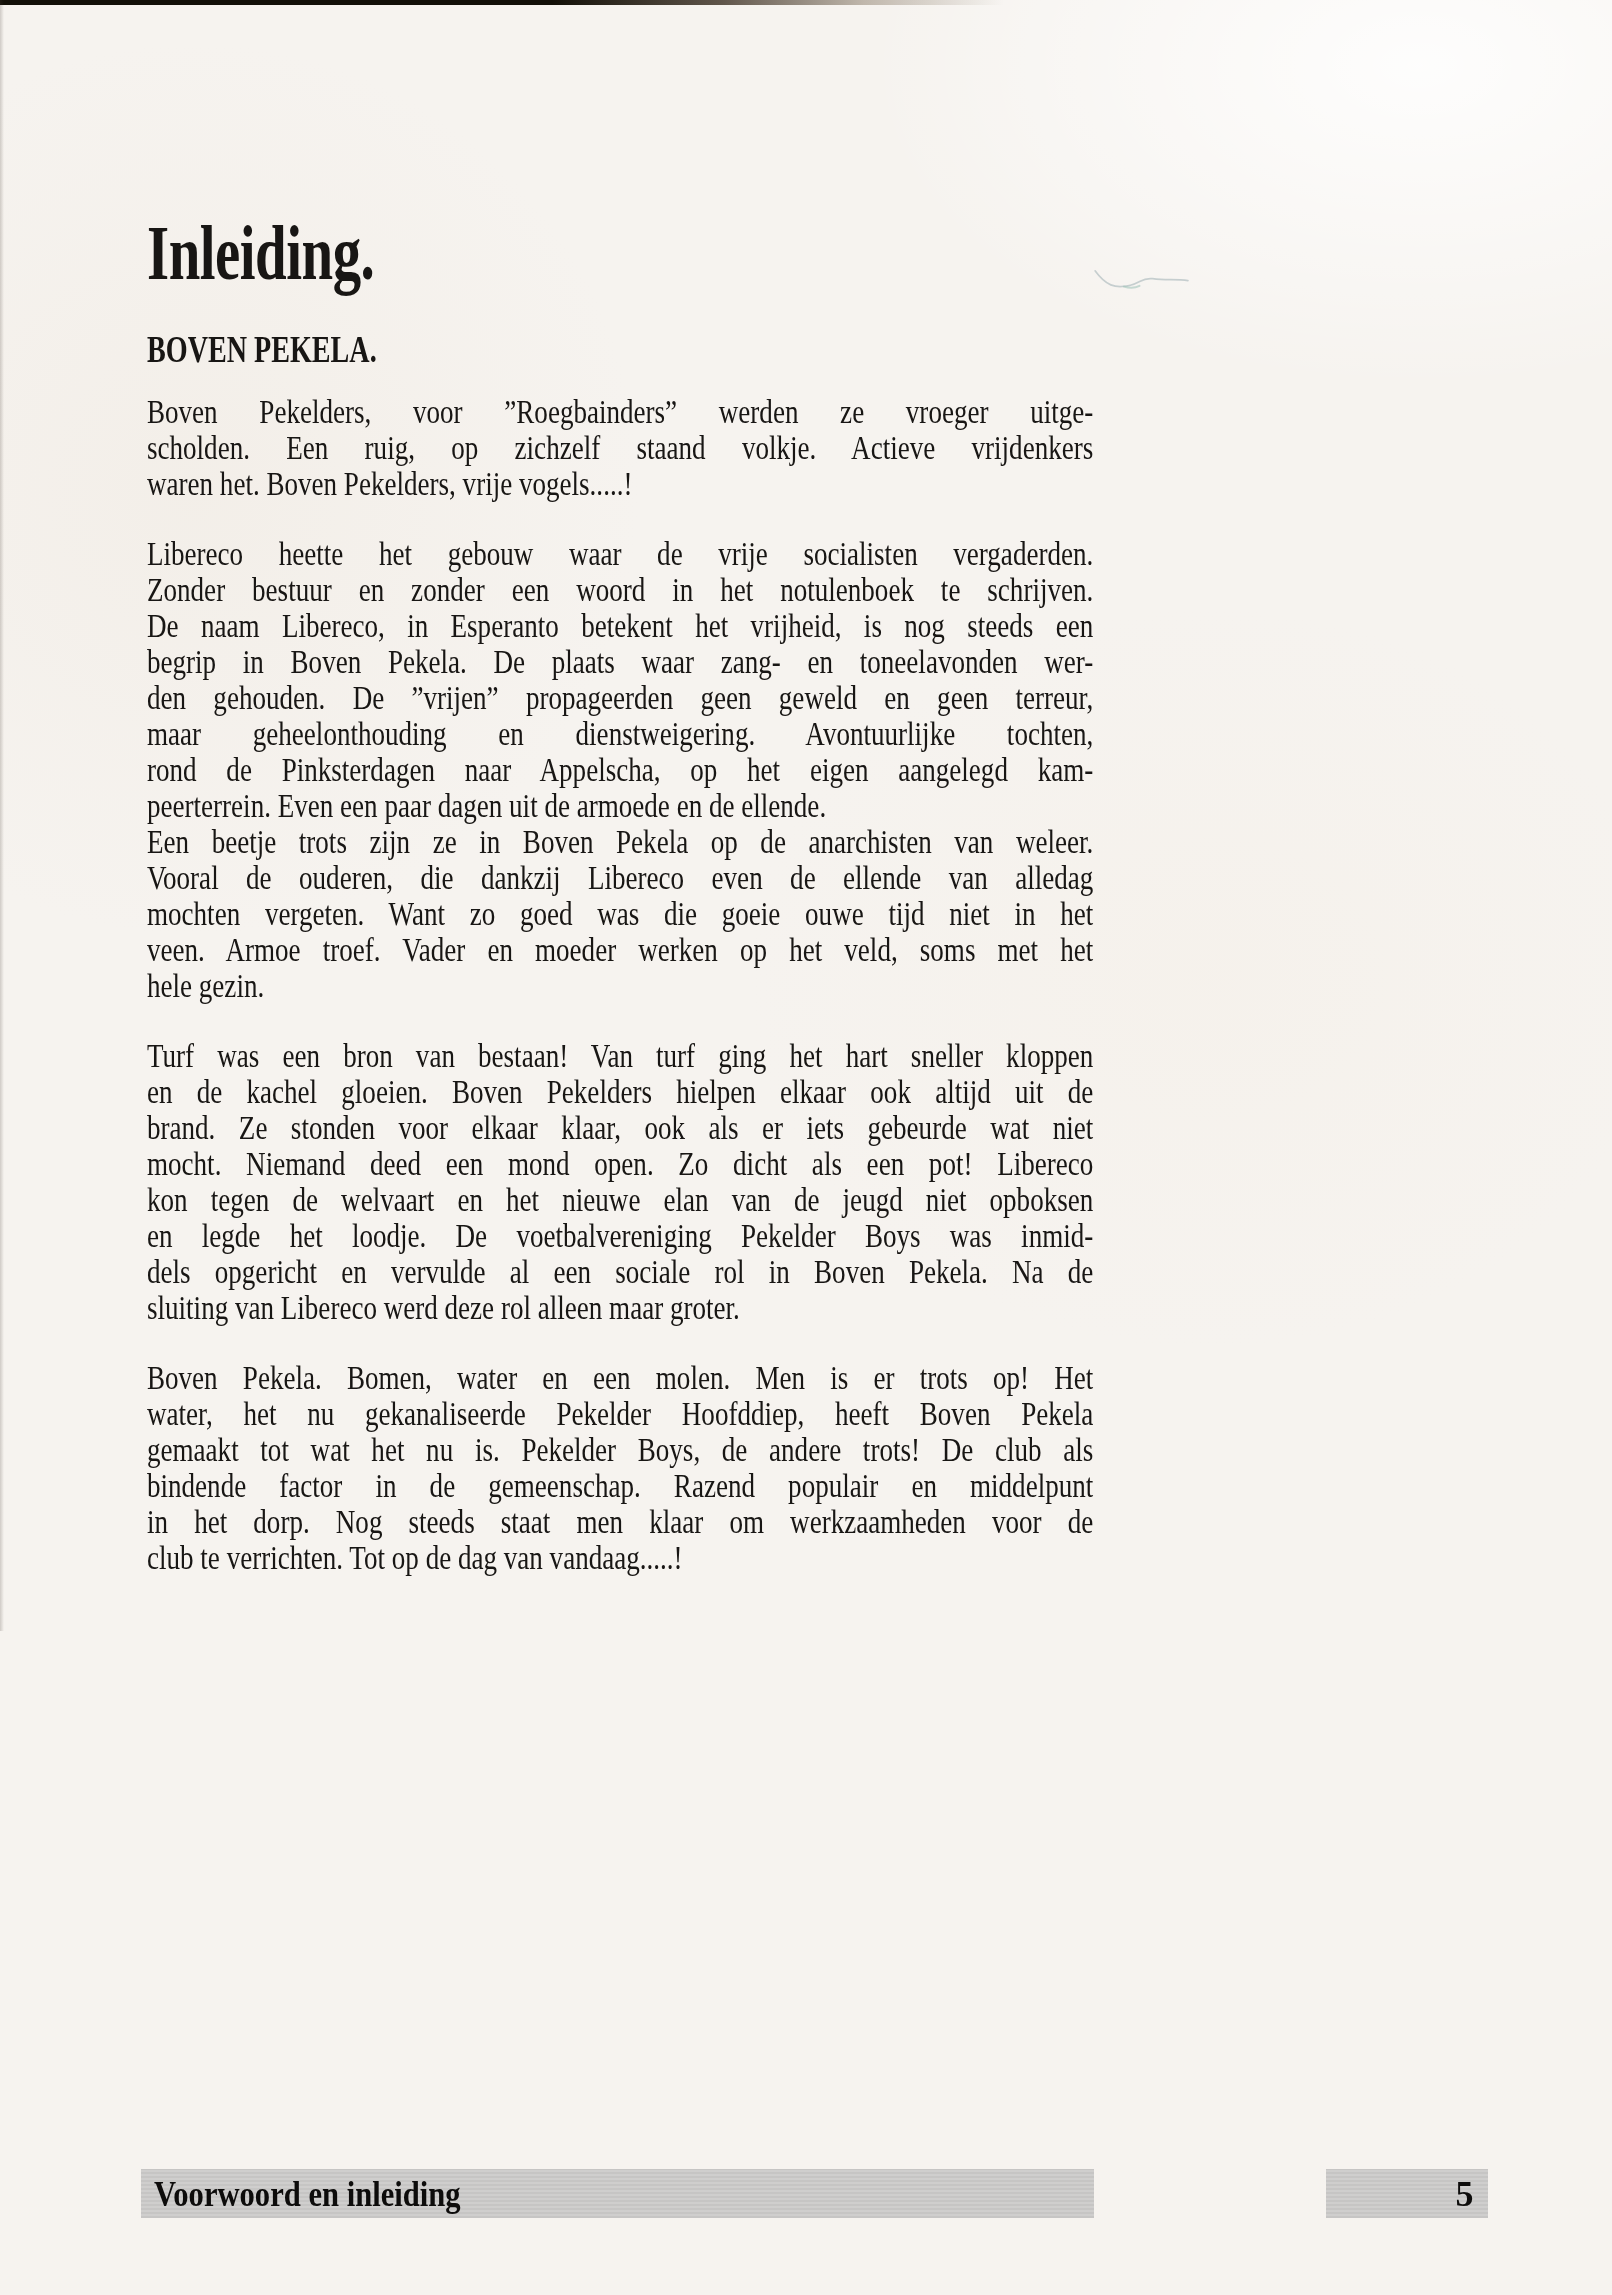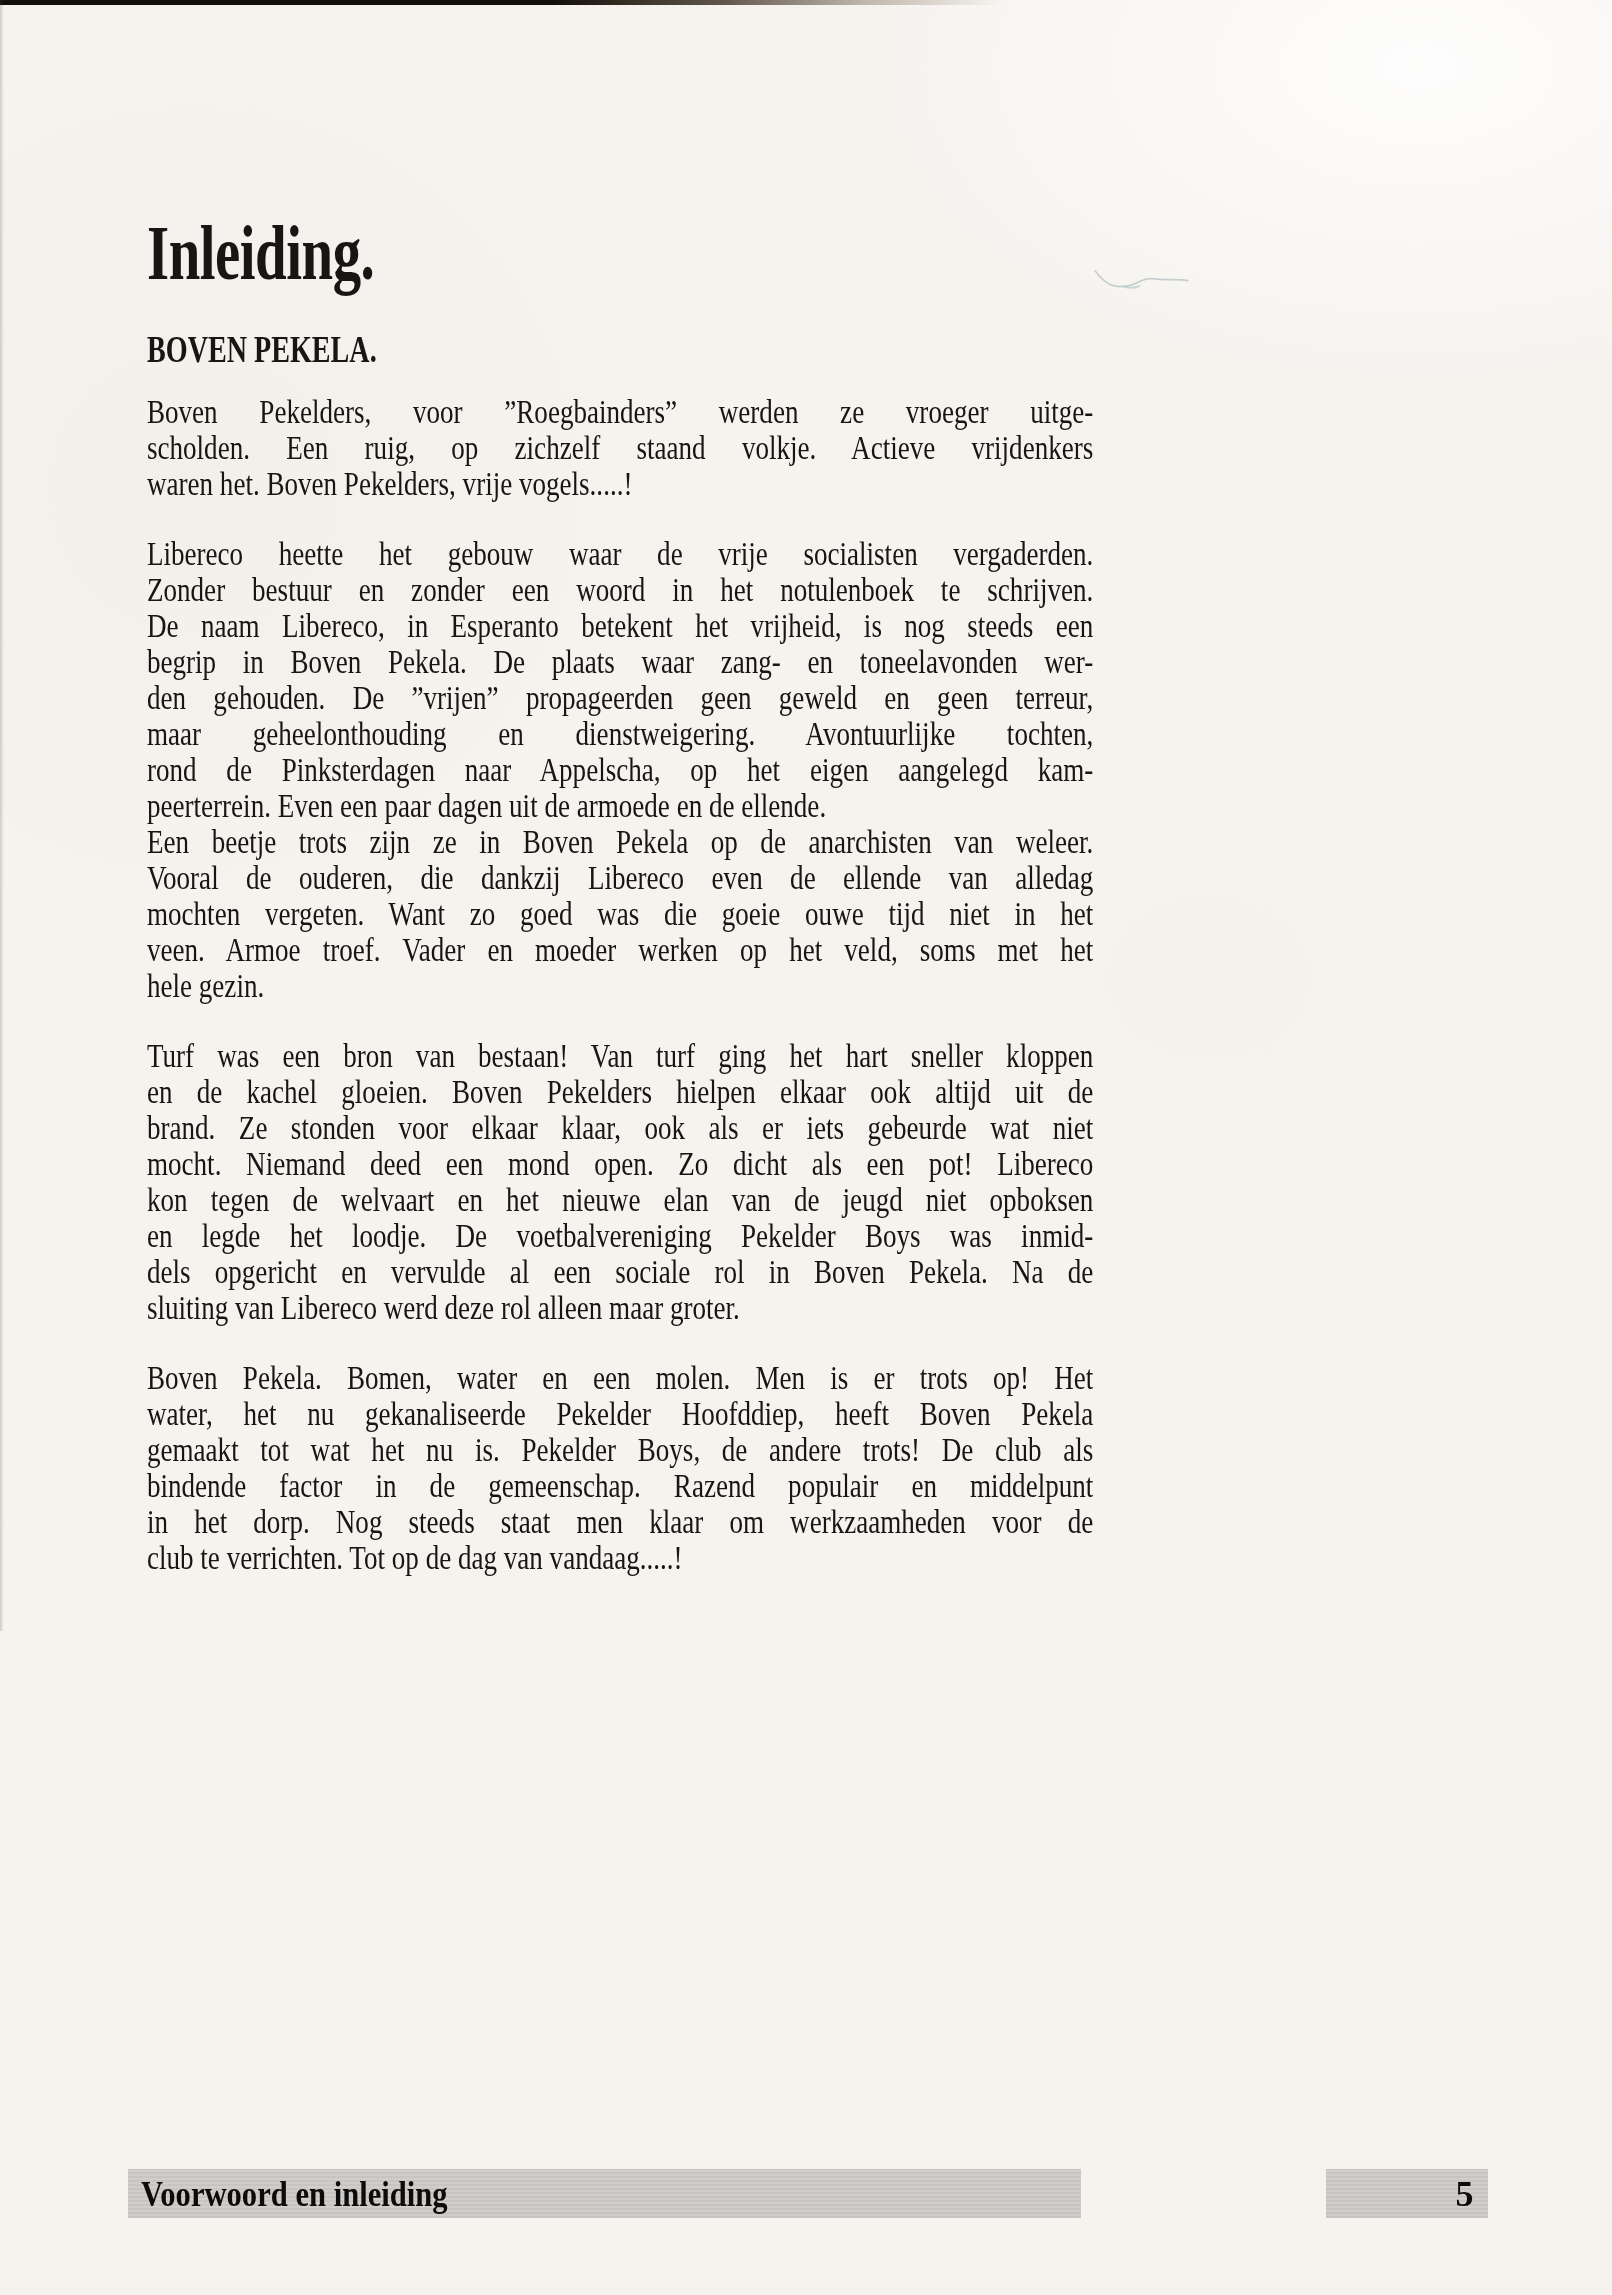--- a/index.html
+++ b/index.html
@@ -77,21 +77,21 @@
   .line {
     text-align: justify;
     text-align-last: justify;
     height: 36px;
     overflow: hidden;
   }
   .line.flush { text-align-last: left; }
   
   .footer-bar {
     position: absolute;
-    left: 128px; top: 2169px;
+    left: 141px; top: 2169px;
     width: 953px; height: 49px;
     background: repeating-linear-gradient(
       0deg, #c6c5c4 0px, #c6c5c4 2px, #cfcecd 2px, #cfcecd 4px);
   }
   .footer-bar .label-wrap {
     position: absolute;
     left: 13.2px; top: 0;
     height: 49px;
     line-height: 50px;
     font-weight: bold;

